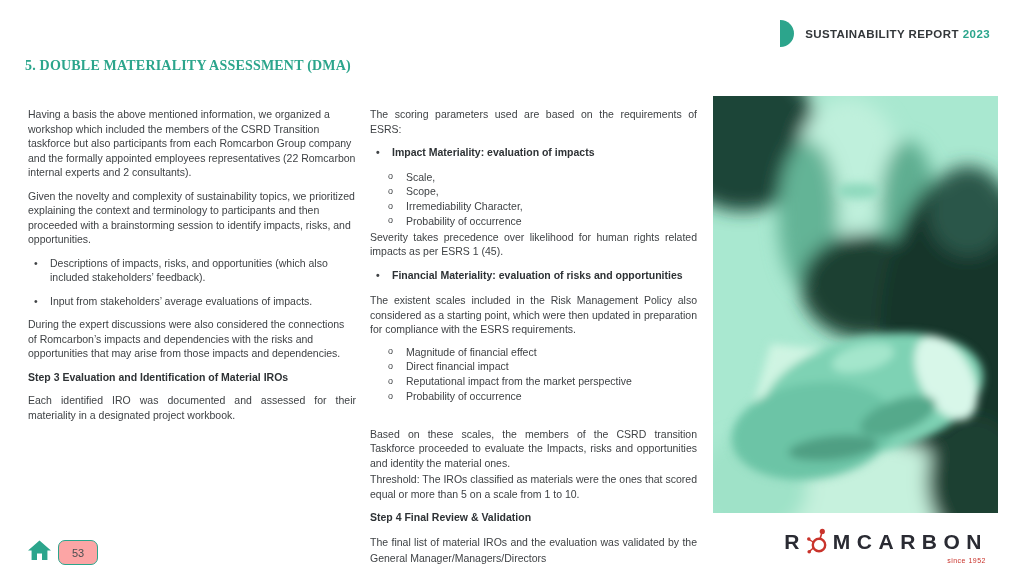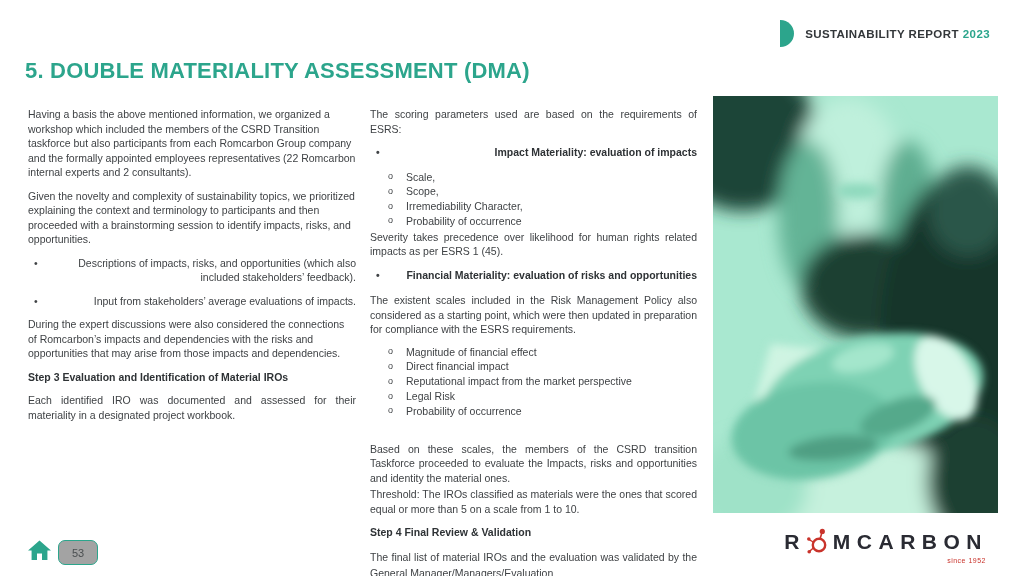--- a/index.html
+++ b/index.html
@@ -12,48 +12,48 @@
     overflow:hidden;
   }
   
   .header { position:absolute; top:20px; right:34px; display:flex; align-items:center; gap:11px;padding-left:44px; }
   .header-shape { width:14px; height:27px; background:#2CA58C; border-radius:0 14px 14px 0; }
   .header-title { font-size:11.5px; font-weight:bold; color:#33373A; letter-spacing:0.4px; }
   .header-year { color:#2CA58C; margin-left:4px; }
   
   .page-title {
     position:absolute; left:25px; top:58px;
-    font-size:22px; font-weight:bold; color:#2CA58C; letter-spacing:0.2px;
+    font-size:14px; font-weight:bold; color:#2CA58C; letter-spacing:0.2px;font-family:Liberation Serif, serif;
   }
   
   .col { position:absolute; top:107px; font-size:10.5px; line-height:14.5px; color:#3F4245; }
   .col-left  { left:28px;  width:328px; }
   .col-right { left:370px; width:327px; }
   .col p { margin:0 0 9px; }
   .col p.just { text-align:justify; }
   .blk-head { font-weight:bold; color:#2E3235; margin:0; }
   .blk-head-gap { font-weight:bold; color:#2E3235; margin:3px 0 8px; }
   
-  .bullet { position:relative; padding-left:22px; margin:0 0 9px;text-align:right; }
+  .bullet { position:relative; padding-left:22px; margin:0 0 9px; }
   .bullet::before { content:"\2022"; position:absolute; left:6px; top:0; color:#3F4245; }
   .bullet.bold { font-weight:bold; color:#2E3235; margin:2px 0 11px; }
   .sub { position:relative; padding-left:36px; margin:0 0 1px; line-height:13.8px; }
   .sub::before { content:"o"; position:absolute; left:18px; top:-0.5px; font-size:9px; color:#3F4245; }
   .sub-group { margin-bottom:1px; }
   .gap-after { margin-bottom:23px; }
   
   .photo { position:absolute; left:713px; top:96px; width:285px; height:417px; overflow:hidden; }
   .photo svg { display:block; width:100%; height:100%; }
   
   .home-btn { position:absolute; left:27px; top:538px; width:25px; height:25px; cursor:pointer; }
   .page-badge {
     position:absolute; left:58px; top:540px; width:40px; height:25px;
     border:1.5px solid #2CA58C; border-radius:7px;
     display:flex; align-items:center; justify-content:center;
-    font-size:11px; color:#4A4E50; background:#a3a3a3;
+    font-size:11px; color:#4A4E50; background:#fca5a5;
   }
   .logo { position:absolute; right:36px; top:528px; text-align:right; }
   .logo-row { display:flex; align-items:center; }
   .logo-txt { font-size:21px; font-weight:600; color:#2A2B33; letter-spacing:6.5px; }
   .logo-mol { width:24px; height:28px; margin:0 2px 0 1px; }
   .logo-tag { font-size:7px; color:#C9332B; letter-spacing:0.5px; margin-top:1px; margin-right:2px; }
 </style>
 </head>
 <body>
 
@@ -85,27 +85,26 @@
     <div class="sub">Irremediability Character,</div>
     <div class="sub">Probability of occurrence</div>
   </div>
   <p class="just">Severity takes precedence over likelihood for human rights related impacts as per ESRS 1 (45).</p>
   <div class="bullet bold">Financial Materiality: evaluation of risks and opportunities</div>
   <p class="just">The existent scales included in the Risk Management Policy also considered as a starting point, which were then updated in preparation for compliance with the ESRS requirements.</p>
   <div class="sub-group gap-after">
     <div class="sub">Magnitude of financial effect</div>
     <div class="sub">Direct financial impact</div>
     <div class="sub">Reputational impact from the market perspective</div>
-    <div class="sub">Legal Risk</div>
     <div class="sub">Probability of occurrence</div>
   </div>
   <p class="just" style="margin-bottom:2px;">Based on these scales, the members of the CSRD transition Taskforce proceeded to evaluate the Impacts, risks and opportunities and identity the material ones.</p>
   <p class="just">Threshold: The IROs classified as materials were the ones that scored equal or more than 5 on a scale from 1 to 10.</p>
   <p class="blk-head-gap">Step 4 Final Review &amp; Validation</p>
-  <p class="just" style="line-height:16px;">The final list of material IROs and the evaluation was validated by the General Manager/Managers/Evaluation</p>
+  <p class="just" style="line-height:16px;">The final list of material IROs and the evaluation was validated by the General Manager/Managers/Directors</p>
 </div>
 
 <div class="photo">
   <svg viewBox="0 0 285 417" preserveAspectRatio="none">
     <defs>
       <filter id="b8" x="-40%" y="-40%" width="180%" height="180%">
           <feGaussianBlur stdDeviation="9"></feGaussianBlur>
         </filter>
       <filter id="b4" x="-40%" y="-40%" width="180%" height="180%">
           <feGaussianBlur stdDeviation="4"></feGaussianBlur>

